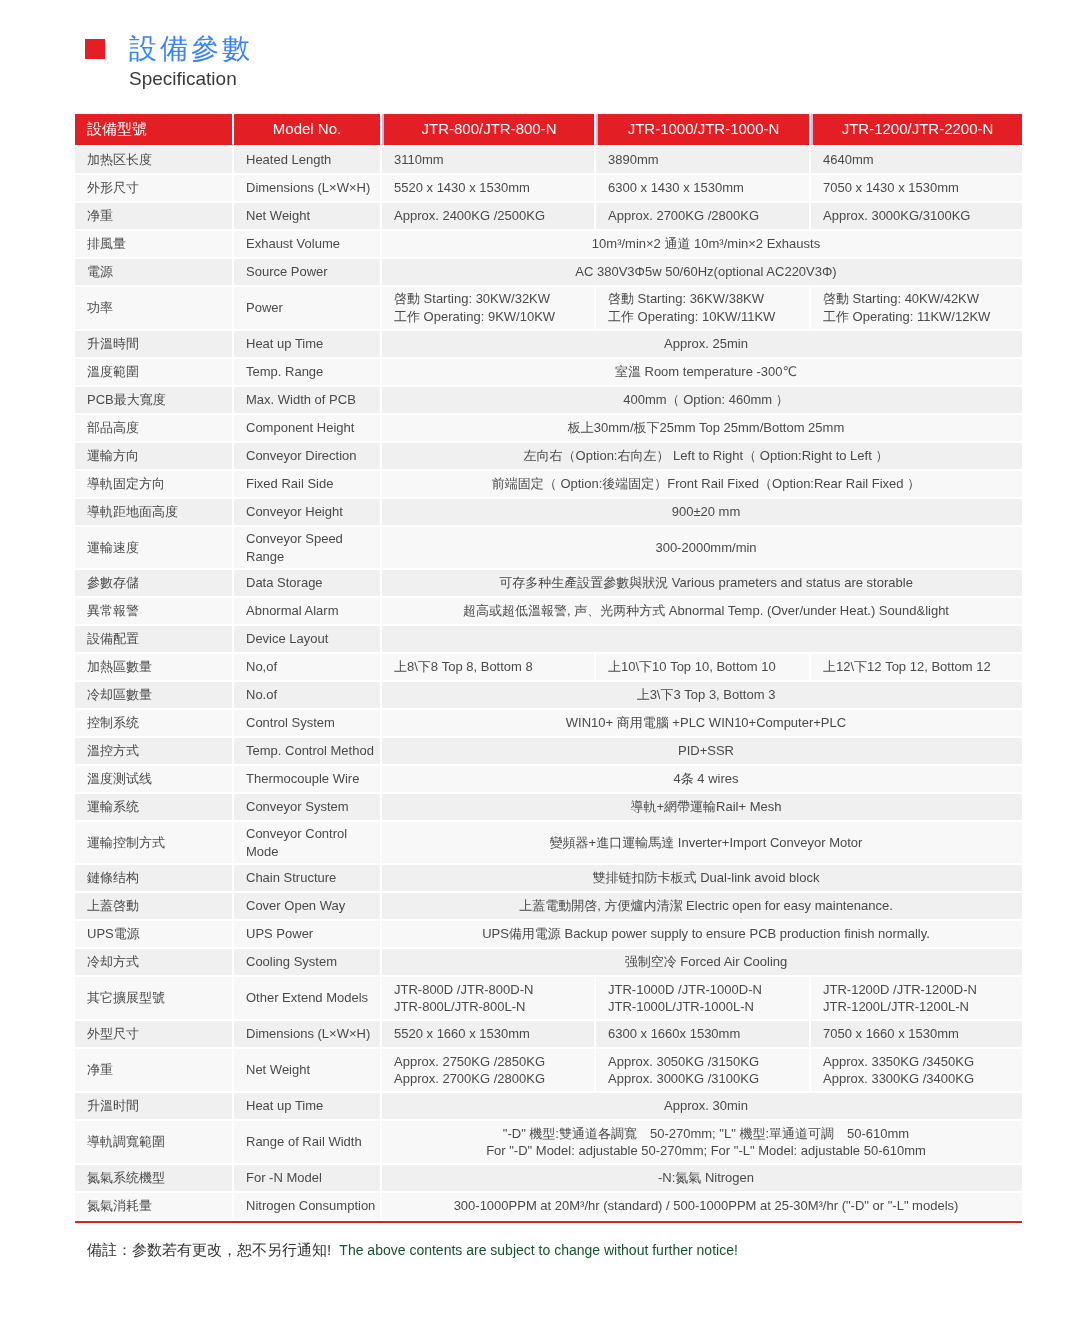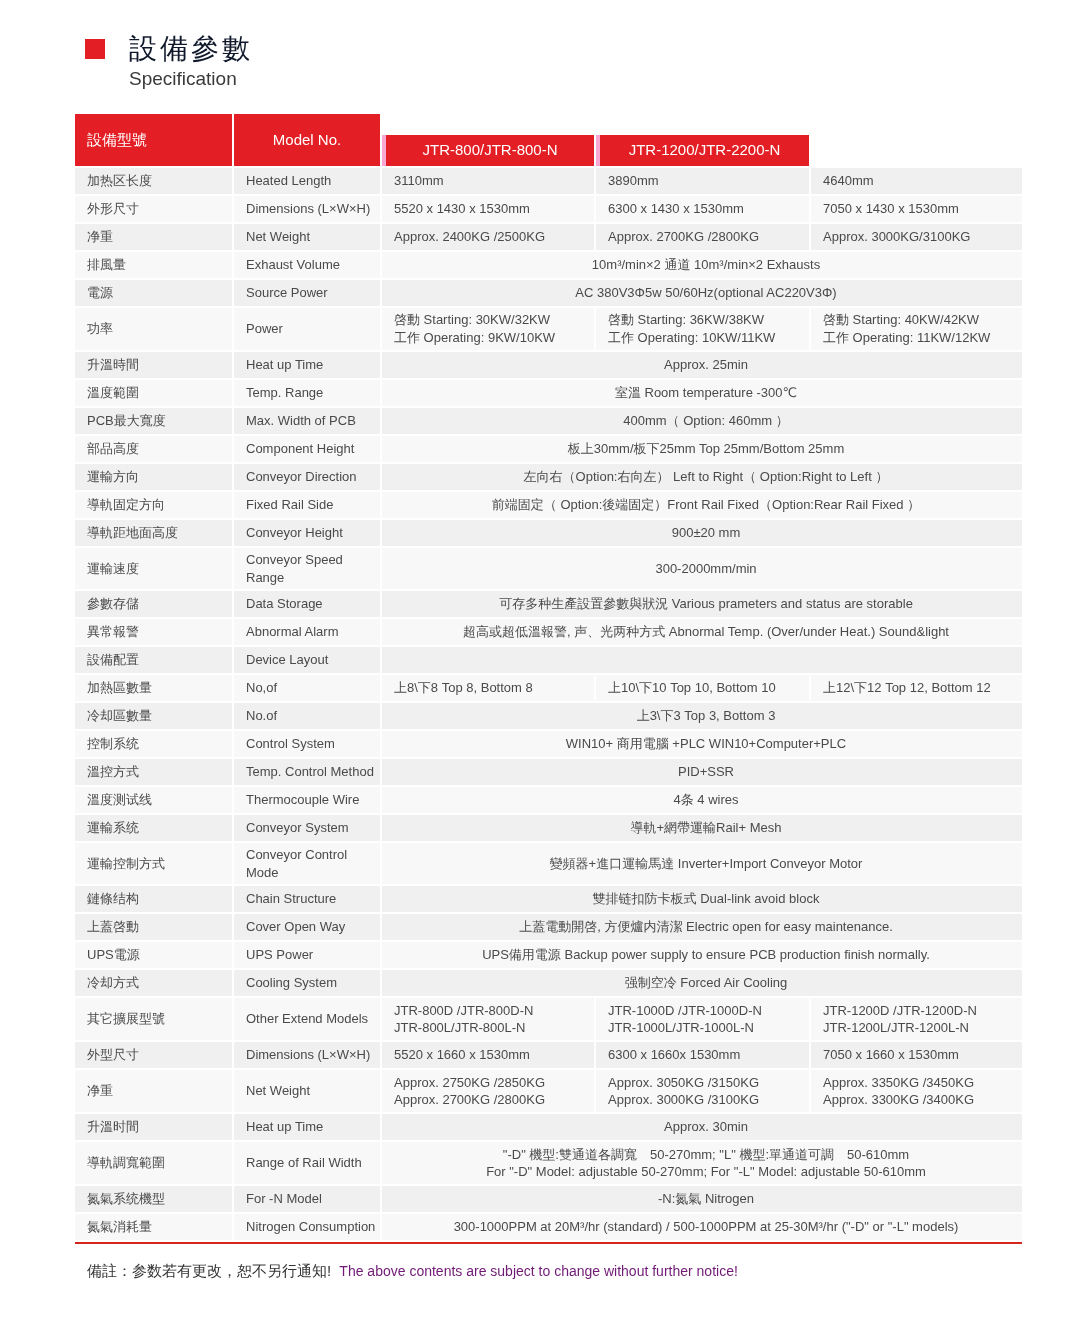--- a/index.html
+++ b/index.html
@@ -5,21 +5,21 @@
   html,body{margin:0;padding:0;}
   body{
     width:1080px;height:1323px;background:#ffffff;
     font-family:"Liberation Sans","DejaVu Sans",sans-serif;
     color:#4a4a4a;-webkit-font-smoothing:antialiased;
   }
   .page{position:relative;padding:30px 60px 0 75px;box-sizing:border-box;}
   
   .title-row{display:flex;align-items:center;gap:24px;margin-left:10px;}
   .bullet{width:20px;height:20px;background:#e31e24;flex:0 0 auto;}
-  .title-zh{font-size:28px;color:#0f172a;letter-spacing:3px;}
+  .title-zh{font-size:28px;color:#3b82f6;letter-spacing:3px;}
   .subtitle{margin:0 0 0 54px;font-size:19px;color:#3a3a3a;}
   
   .spec-table{margin-top:24px;width:947px;}
   .row{display:grid;grid-template-columns:157px 146px 212px 213px 211px;column-gap:2px;margin-top:2px;}
   .row>div{
     background:#f0f0f0;display:flex;align-items:center;
     font-size:13px;line-height:1.35;min-height:26px;box-sizing:border-box;
     padding:3px 4px 3px 12px;white-space:pre-line;color:#4a4a4a;
   }
   .row.alt>div{background:#f8f8f8;}
@@ -27,41 +27,42 @@
   .c1{color:#3f3f3f;}
   .c3,.c4,.c5{padding-left:10px;}
   .cspan{grid-column:3/6;justify-content:center;text-align:center;padding-left:4px;}
   
   .row.hdr{margin-top:0;border-radius:6px;}
   .row.hdr>div{
     background:#e31e24;color:#ffffff;font-size:15px;min-height:31px;
     justify-content:center;text-align:center;padding:2px 4px;
   }
   .row.hdr>div.h0{justify-content:flex-start;text-align:left;padding-left:12px;}
-  .row.hdr>div.h2,.row.hdr>div.h3,.row.hdr>div.h4{border-left:4px solid #f9a8d4;border-right:0;margin-top:21px;}
+  .row.hdr>div.h2,.row.hdr>div.h3,.row.hdr>div.h4{border-left:2px solid #f9a8d4;border-right:0;}
   .red-rule{height:2px;background:#d5251d;margin-top:2px;width:947px;}
   
   .footnote{margin:18px 0 0 12px;font-size:15px;color:#333333;}
-  .footnote .fn-en{font-size:14px;color:#701a75;margin-left:4px;}
+  .footnote .fn-en{font-size:14px;color:#14532d;margin-left:4px;}
 </style>
 </head>
 <body>
 
 <div class="page">
   <div class="title-row">
     <div class="bullet"></div>
     <div class="title-zh">設備參數</div>
   </div>
   <div class="subtitle">Specification</div>
 
   <div class="spec-table">
       <div class="row hdr">
         <div class="h0">設備型號</div>
         <div class="h1">Model No.</div>
         <div class="h2">JTR-800/JTR-800-N</div>
+        <div class="h3">JTR-1000/JTR-1000-N</div>
         <div class="h4">JTR-1200/JTR-2200-N</div>
       </div>
       <div class="row">
         <div class="c1">加热区长度</div>
         <div class="c2">Heated Length</div>
         <div class="c3">3110mm</div>
         <div class="c4">3890mm</div>
         <div class="c5">4640mm</div>
       </div>
       <div class="row alt">

